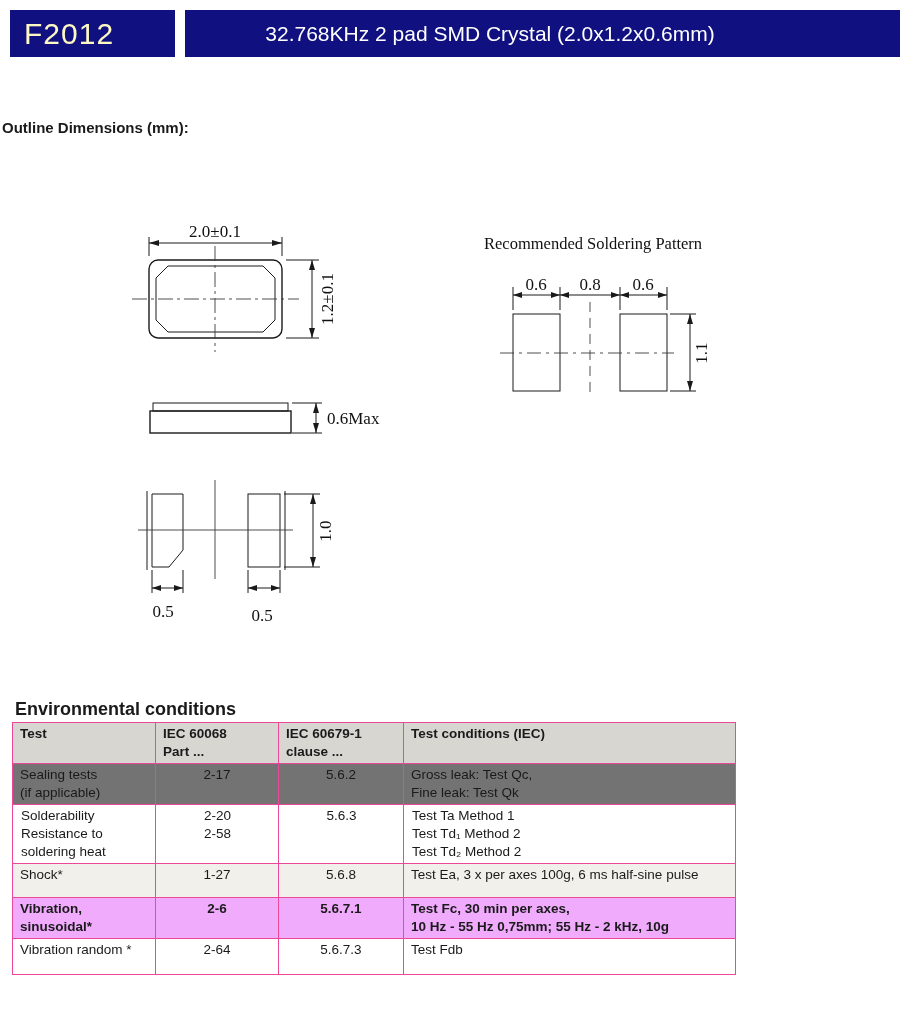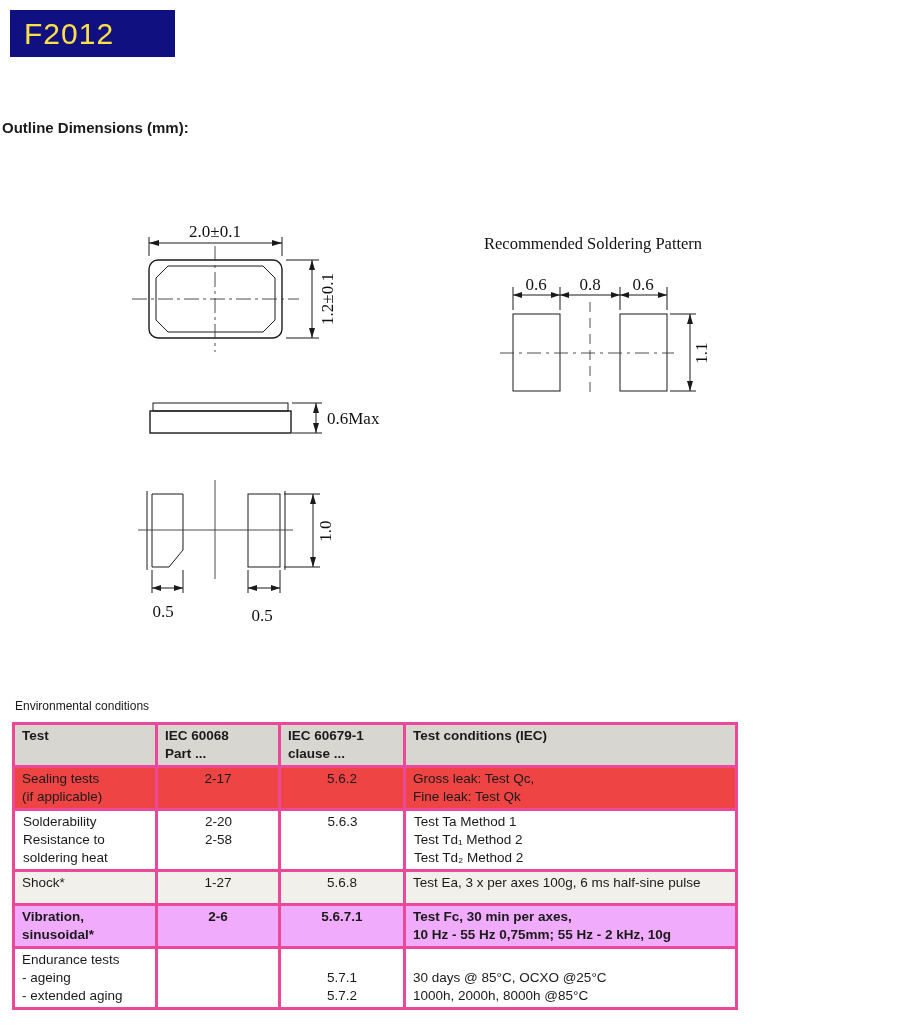--- a/index.html
+++ b/index.html
@@ -1,62 +1,65 @@
 <!DOCTYPE html>
 <html><head>
 <meta charset="utf-8">
 <style>
   html,body{margin:0;padding:0;background:#fff;}
   .page{position:relative;width:907px;height:1034px;background:#fff;overflow:hidden;
         font-family:"Liberation Sans",sans-serif;color:#1a1a1a;}
 
   
   .model-box{position:absolute;left:10px;top:10px;width:165px;height:47px;
-             background:#101080;color:#fde047;display:flex;align-items:center;
+             background:#101080;color:#fef9c3;display:flex;align-items:center;
              padding-left:14px;box-sizing:border-box;font-size:30px;letter-spacing:1px;}
   .banner{position:absolute;left:185px;top:10px;width:715px;height:47px;
           background:#101080;color:#fff;display:flex;align-items:center;
           justify-content:center;box-sizing:border-box;padding-right:105px;font-size:21px;}
 
   
   .outline-title{position:absolute;left:2px;top:119px;font-size:15px;font-weight:bold;}
-  .env-title{position:absolute;left:15px;top:699px;font-size:12px;font-weight:normal;text-align:right;}
+  .env-title{position:absolute;left:15px;top:699px;font-size:18px;font-weight:bold;text-align:right;}
 
   
   .drawings-svg{position:absolute;left:0;top:155px;width:907px;height:550px;}
   .ln{stroke:#1a1a1a;stroke-width:1.4;fill:none;}
   .thin{stroke-width:1;}
   .dim{stroke:#1a1a1a;stroke-width:1;fill:none;}
   .cl{stroke:#3a3a3a;stroke-width:0.9;fill:none;}
   .arr{fill:#1a1a1a;stroke:none;}
   .dimtext{font-family:"Liberation Serif",serif;font-size:17px;fill:#111;}
   .soldertitle{font-family:"Liberation Serif",serif;font-size:16.5px;fill:#111;}
 
   
   .env-table{position:absolute;left:12px;top:722px;width:723px;border-collapse:collapse;
              font-size:13.5px;line-height:18px;table-layout:fixed;}
-  .env-table th,.env-table td{border:3px solid #ec4899;vertical-align:top;
+  .env-table th,.env-table td{border:1px solid #ec4899;vertical-align:top;
              padding:2px 7px;box-sizing:border-box;overflow:hidden;}
   .env-table thead th{background:#d8d6d1;font-weight:bold;text-align:left;height:36px;}
   .col-part,.col-clause{text-align:center;}
   .env-table thead .col-part,.env-table thead .col-clause{text-align:left;}
-  tbody tr:nth-child(1) td{height:37px;background:#ef4444;}
+  tbody tr:nth-child(1) td{height:37px;background:#737373;}
   tbody tr:nth-child(2) td{height:56px;background:#ffffff;padding-left:8px;}
   tbody tr:nth-child(3) td{height:34px;background:#f2f0ea;}
   tbody tr:nth-child(4) td{height:40px;background:#f0abfc;font-weight:bold;}
   tbody tr:nth-child(5) td{height:36px;background:#ffffff;}
   tbody tr:nth-child(6) td{height:61px;background:#f2f0ea;}
 </style>
 </head>
 <body>
 
 <div class="page">
 
   <div class="model-box">
     <span>F2012</span>
+  </div>
+  <div class="banner">
+    <span>32.768KHz 2 pad SMD Crystal (2.0x1.2x0.6mm)</span>
   </div>
 
   <div class="outline-title">Outline Dimensions (mm):</div>
 
   <svg class="drawings-svg" viewBox="0 155 907 550">
     <defs>
       <pattern id="hatchF" width="7" height="7" patternUnits="userSpaceOnUse">
         <path d="M0,7 L7,0 M-1.75,1.75 L1.75,-1.75 M5.25,8.75 L8.75,5.25" stroke="#2a2a2a" stroke-width="1"></path>
       </pattern>
       <pattern id="hatchB" width="7" height="7" patternUnits="userSpaceOnUse">
@@ -173,21 +176,21 @@
         <td class="col-clause">5.6.8</td>
         <td class="col-cond">Test Ea, 3 x per axes 100g, 6 ms half-sine pulse</td>
       </tr>
       <tr>
         <td class="col-test">Vibration, sinusoidal*</td>
         <td class="col-part">2-6</td>
         <td class="col-clause">5.6.7.1</td>
         <td class="col-cond">Test Fc, 30 min per axes,<br>10 Hz - 55 Hz 0,75mm; 55 Hz - 2 kHz, 10g</td>
       </tr>
       <tr>
-        <td class="col-test">Endurance tests<br>- ageing<br>- extended aging</td>
-        <td class="col-part"></td>
-        <td class="col-clause"><br>5.7.1<br>5.7.2</td>
-        <td class="col-cond"><br>30 days @ 85°C, OCXO @25°C<br>1000h, 2000h, 8000h @85°C</td>
+        <td class="col-test">Vibration random *</td>
+        <td class="col-part">2-64</td>
+        <td class="col-clause">5.6.7.3</td>
+        <td class="col-cond">Test Fdb</td>
       </tr>
     </tbody>
   </table>
 
 </div>
 
 </body></html>

